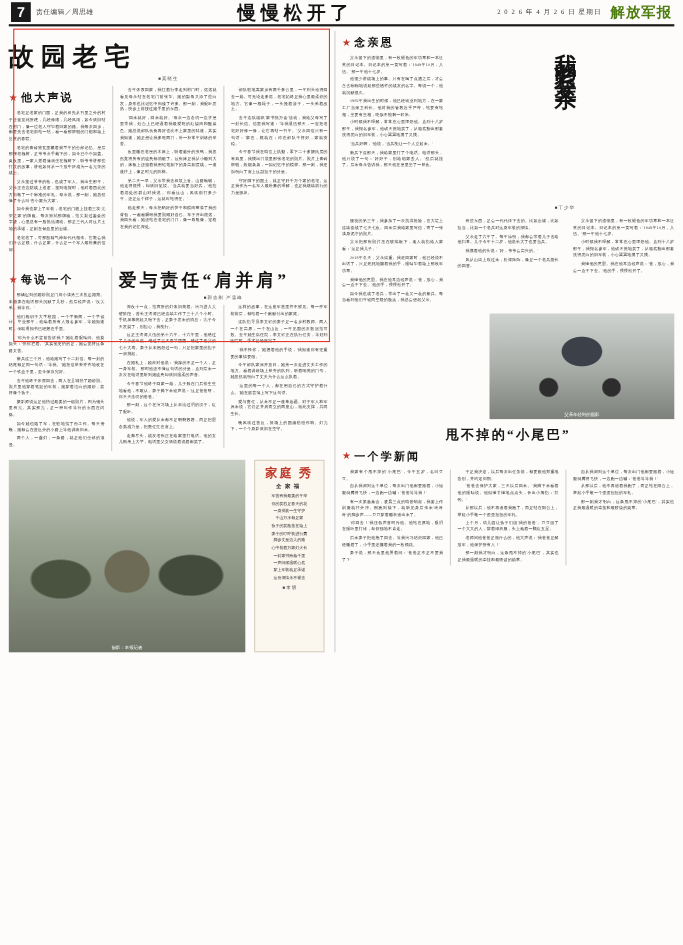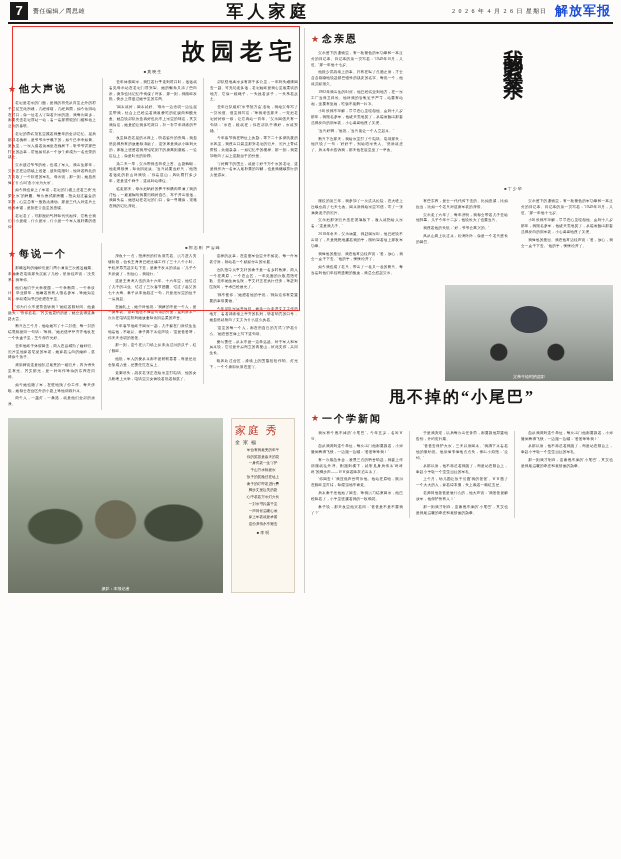--- a/index.html
+++ b/index.html
@@ -11,37 +11,37 @@
   }
   .page{position:relative;width:621px;height:859px;box-sizing:border-box;padding:0 8px;}
 
   
   .masthead{display:flex;align-items:center;height:22px;border-bottom:2px solid #1a1a1a;padding:0 2px;}
   .pagenum{background:#1a1a1a;color:#fff;font-weight:bold;font-size:13px;
            width:18px;height:18px;line-height:18px;text-align:center;font-family:"Liberation Sans",sans-serif;}
   .editors{font-size:6px;color:#333;margin-left:5px;letter-spacing:.5px;}
   .mh-title{flex:1;text-align:center;font-size:17px;font-weight:bold;letter-spacing:4px;}
   .mh-date{font-size:6px;color:#333;letter-spacing:1px;margin-right:8px;}
-  .mh-brand{font-size:13px;font-weight:bold;color:#1d4ed8;letter-spacing:1px;font-family:"Liberation Serif",serif;}
+  .mh-brand{font-size:13px;font-weight:bold;color:#4d7c0f;letter-spacing:1px;font-family:"Liberation Serif",serif;}
 
   
   .cols{display:flex;}
   .vrule{width:1px;background:#cfcfcf;margin:0 6px;}
 
   .sechead{display:flex;align-items:center;gap:3px;margin:4px 0 5px;}
   .star{color:#c0392b;font-size:9px;line-height:1;}
   .sechead-t{font-size:10px;font-weight:bold;letter-spacing:2px;}
 
   .body-text{
     font-size:3.6px;line-height:1.62;text-align:justify;color:#2b2b2b;
     letter-spacing:.2px;word-break:break-all;
   }
   .body-text p{margin:0 0 2px;text-indent:2em;}
 
-  .headline{text-align:right;font-weight:bold;}
+  .headline{text-align:left;font-weight:bold;}
 
   .byline{font-size:4px;color:#444;text-align:right;margin:2px 0 4px;letter-spacing:1px;}
 
   
   .redbox{position:absolute;left:12px;top:26px;width:288px;height:285px;border:1.6px solid #e8342a;box-sizing:border-box;pointer-events:none;}
 
   
   .photo{background:#8e8e8e;position:relative;overflow:hidden;}
   .photo .cap{position:absolute;bottom:2px;left:0;right:0;text-align:center;color:#fff;font-size:4px;}
   .photo-people{
@@ -54,41 +54,41 @@
   .photo-bike{
     background:
       radial-gradient(circle at 32% 70%, #2d2d2d 0 6%, rgba(0,0,0,0) 7%),
       radial-gradient(circle at 66% 70%, #2d2d2d 0 6%, rgba(0,0,0,0) 7%),
       radial-gradient(ellipse at 50% 36%, #3c4048 0 15%, rgba(0,0,0,0) 16%),
       linear-gradient(180deg,#cfd3d0 0%, #a7aba6 55%, #7d817c 100%);
   }
 
   
   .poembox{border:1px solid #d8cfc0;background:#fbf7ef;padding:4px 3px;}
-  .poem-title{font-size:11px;font-weight:normal;text-align:left;color:#c0392b;letter-spacing:2px;}
+  .poem-title{font-size:11px;font-weight:bold;text-align:center;color:#c0392b;letter-spacing:2px;}
   .poem-title small{display:block;font-size:5px;color:#333;letter-spacing:3px;margin-top:1px;}
   .poem-lines{font-size:3.6px;line-height:1.6;text-align:center;color:#2b2b2b;margin-top:3px;}
   .poem-lines div{margin-bottom:1px;}
 
-  .rtitle{font-size:16px;font-weight:bold;letter-spacing:2px;text-align:center;margin:4px 0 3px;}
+  .rtitle{font-size:12px;font-weight:bold;letter-spacing:2px;text-align:center;margin:4px 0 3px;}
   .bigvert{
     font-size:20px;font-weight:bold;letter-spacing:6px;line-height:1.12;
     writing-mode:vertical-rl;text-orientation:upright;height:150px;margin:4px auto 0;
   }
   .small-caption{font-size:4px;color:#444;text-align:center;margin-top:2px;}
 </style>
 </head>
 <body>
 
 <div class="page">
 
   <div class="masthead">
     <div class="pagenum">7</div>
     <div class="editors">责任编辑／周思雄</div>
-    <div class="mh-title">军人家庭</div>
+    <div class="mh-title">慢慢松开了</div>
     <div class="mh-date">2 0 2 6 年 4 月 2 6 日   星期日</div>
     <div class="mh-brand">解放军报</div>
   </div>
 
   <div class="cols" style="margin-top:4px;align-items:stretch;">
 
     <div style="width:290px;">
 
       <div>
         <div class="headline" style="font-size:23px;letter-spacing:6px;margin:8px 0 2px;">故园老宅</div>
@@ -144,20 +144,21 @@
             <p>去年他终于休假回去，两人在县城拍了婚纱照。照片里他穿着笔挺的军装，她穿着洁白的婚纱，笑得像个孩子。</p>
             <p>摄影师说这是他拍过最美的一组照片，因为镜头里有光。其实那光，是一种叫作等待的东西在闪烁。</p>
             <p>如今她也随了军，在驻地找了份工作。每天傍晚，她都会在营区外的小路上等他训练归来。</p>
             <p>两个人，一盏灯，一条路，就是他们全部的浪漫。</p>
           </div>
         </div>
 
         <div class="vrule"></div>
 
         <div style="width:190px;">
+          <div class="headline" style="font-size:16px;letter-spacing:3px;margin:2px 0 1px;">爱与责任“肩并肩”</div>
           <div class="byline" style="text-align:center;">■郭志刚  严雪峰</div>
           <div class="cols" style="margin-top:2px;">
             <div style="width:92px;">
               <div class="body-text">
                 <p>深夜十一点，指挥所的灯依旧亮着。演习进入关键阶段，营长王海涛已经连续工作了三十八个小时。手机屏幕亮起又暗下去，是妻子发来的消息：'儿子今天发烧了，别担心，我能行。'</p>
                 <p>这是王海涛入伍的第十六年。十六年里，他错过了儿子的出生、错过了三次春节团圆、错过了岳父的七十大寿。妻子从未抱怨过一句，只是把家里的担子一肩挑起。</p>
                 <p>在婚礼上，她曾对他说：'我嫁的不是一个人，是一身军装。'那时他还不懂这句话的分量，直到后来一次次在电话里听到她疲惫却依旧温柔的声音。</p>
                 <p>今年春节他终于回家一趟，儿子躲在门后怯生生地看他，不敢认。妻子蹲下来轻声说：'这是爸爸呀，你天天念叨的爸爸。'</p>
                 <p>那一刻，这个在演习场上从未流过泪的汉子，红了眼眶。</p>
                 <p>他说，军人的爱从来都不是朝朝暮暮，而是把思念熬成力量，把责任扛在肩上。</p>

